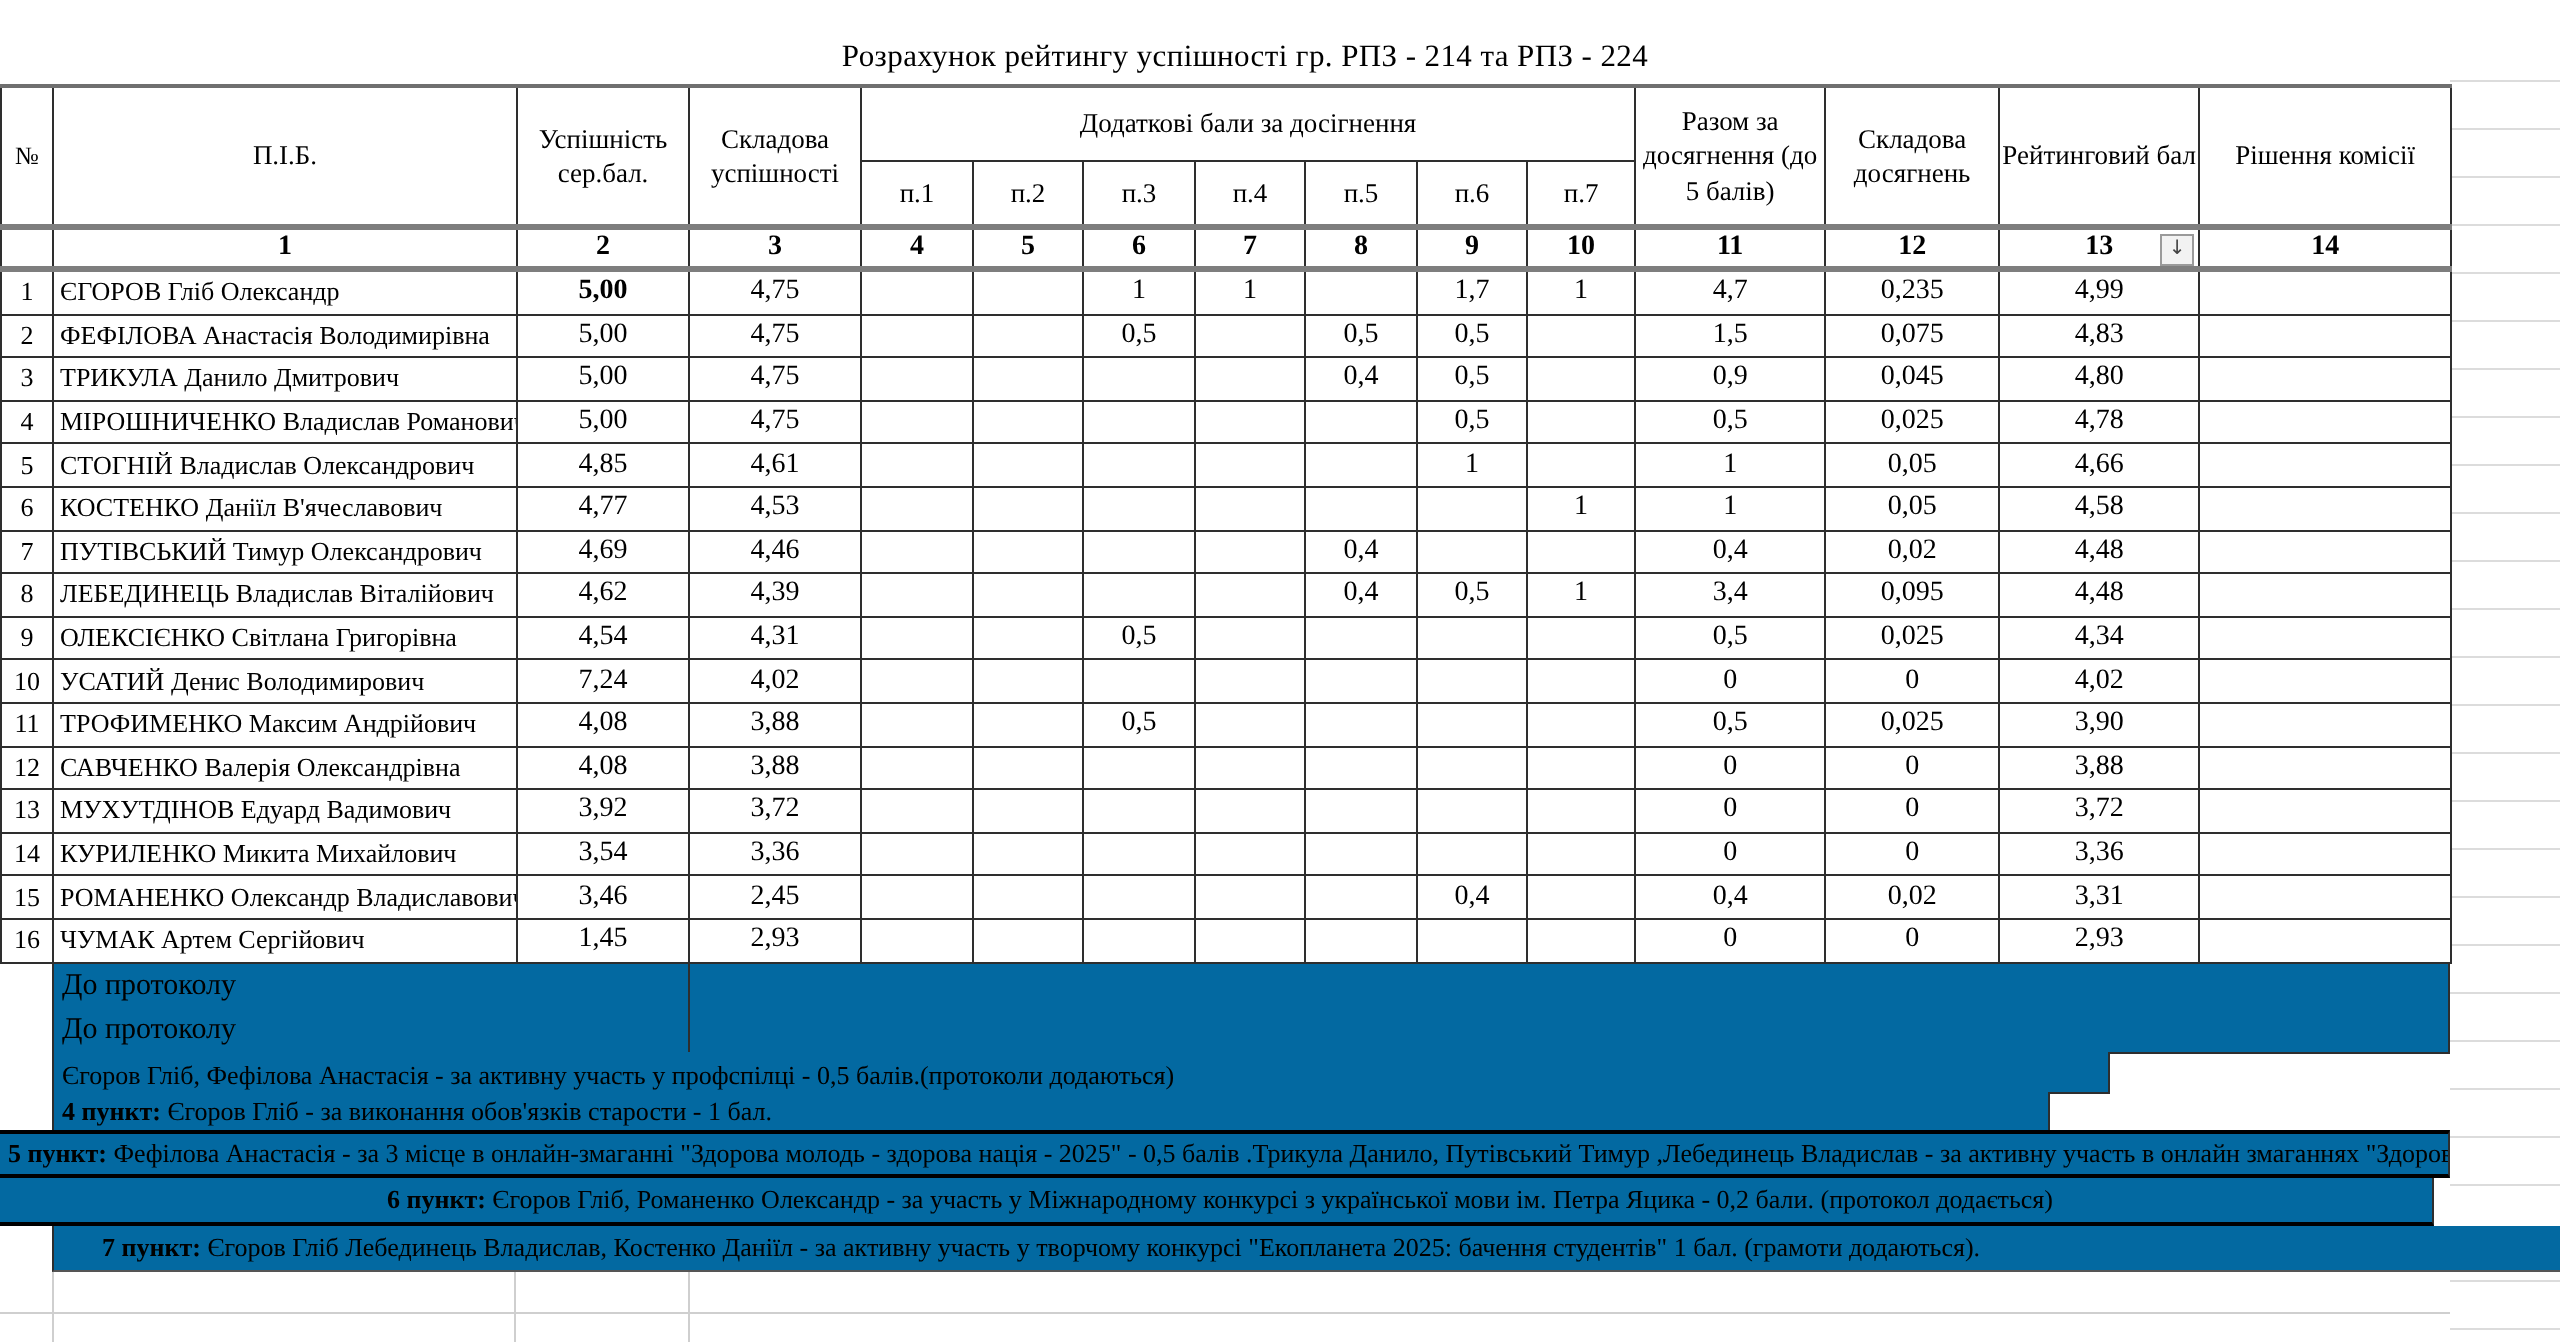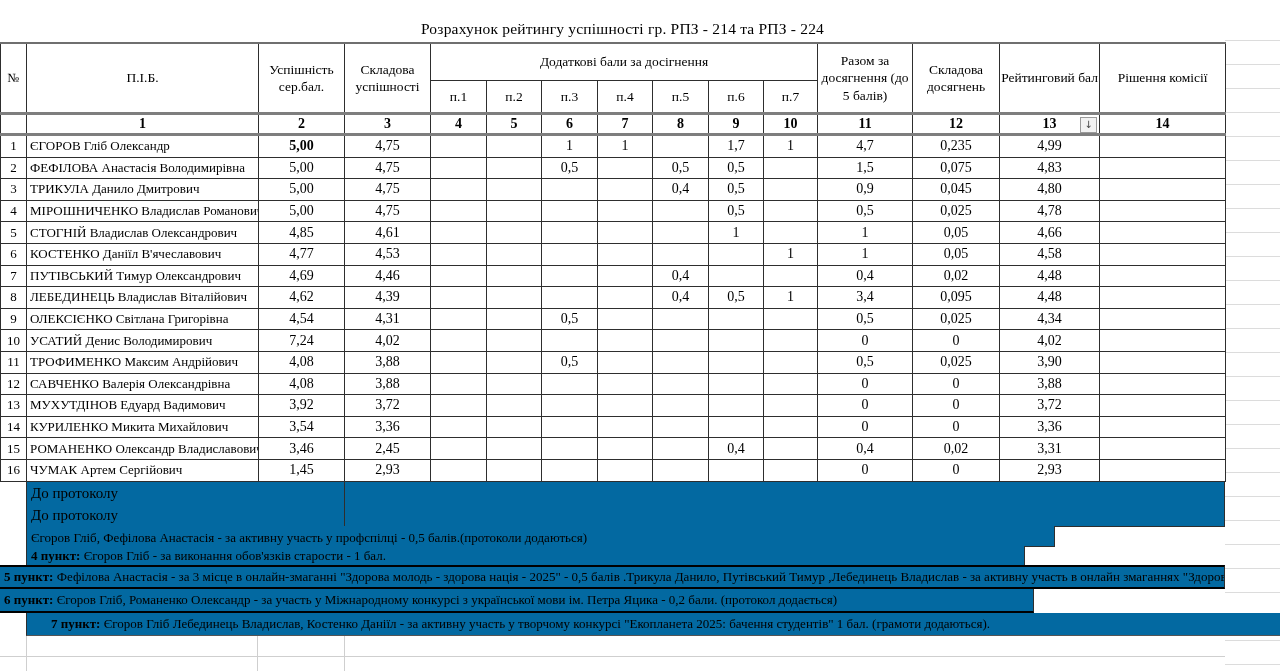--- a/index.html
+++ b/index.html
@@ -408,21 +408,21 @@
 </div>
 <div class="fr" style="top:526px;left:26px;width:1029px;height:21px;border-top:none;align-items:flex-end;">
   <span>Єгоров Гліб, Фефілова Анастасія - за активну участь у профспілці - 0,5 балів.(протоколи додаються)</span>
 </div>
 <div class="fr" style="top:546px;left:26px;width:999px;height:21px;border-top:none;">
   <span><b>4 пункт:</b><span> Єгоров Гліб - за виконання обов'язків старости - 1 бал.</span></span>
 </div>
 <div class="fr thick" style="top:565px;left:0;width:1225px;height:24px;border-left:none;">
   <span><b>5 пункт:</b><span> Фефілова Анастасія - за 3 місце в онлайн-змаганні "Здорова молодь - здорова нація - 2025" - 0,5 балів .Трикула Данило, Путівський Тимур ,Лебединець Владислав - за активну участь в онлайн змаганнях "Здорова</span></span>
 </div>
-<div class="fr" style="top:589px;left:0;width:1034px;height:24px;border-top:none;border-left:none;border-bottom:2px solid #000;">
+<div class="fr" style="top:589px;left:0;width:1217px;height:24px;border-top:none;border-left:none;border-bottom:2px solid #000;justify-content:center;">
   <span><b>6 пункт:</b><span> Єгоров Гліб, Романенко Олександр - за участь у Міжнародному конкурсі з української мови ім. Петра Яцика - 0,2 бали. (протокол додається)</span></span>
 </div>
 <div class="fr" style="top:613px;left:26px;width:1264px;height:23px;border-top:none;border-bottom:1px solid #555;padding-left:24px;">
   <span><b>7 пункт:</b><span> Єгоров Гліб Лебединець Владислав, Костенко Даніїл - за активну участь у творчому конкурсі "Екопланета 2025: бачення студентів" 1 бал. (грамоти додаються).</span></span>
 </div>
 
 <div class="faint-h" style="top:656px;left:0;width:1225px;"></div>
 <div class="faint-v" style="top:636px;height:35px;left:26px;"></div>
 <div class="faint-v" style="top:636px;height:35px;left:257px;"></div>
 <div class="faint-v" style="top:636px;height:35px;left:344px;"></div>

